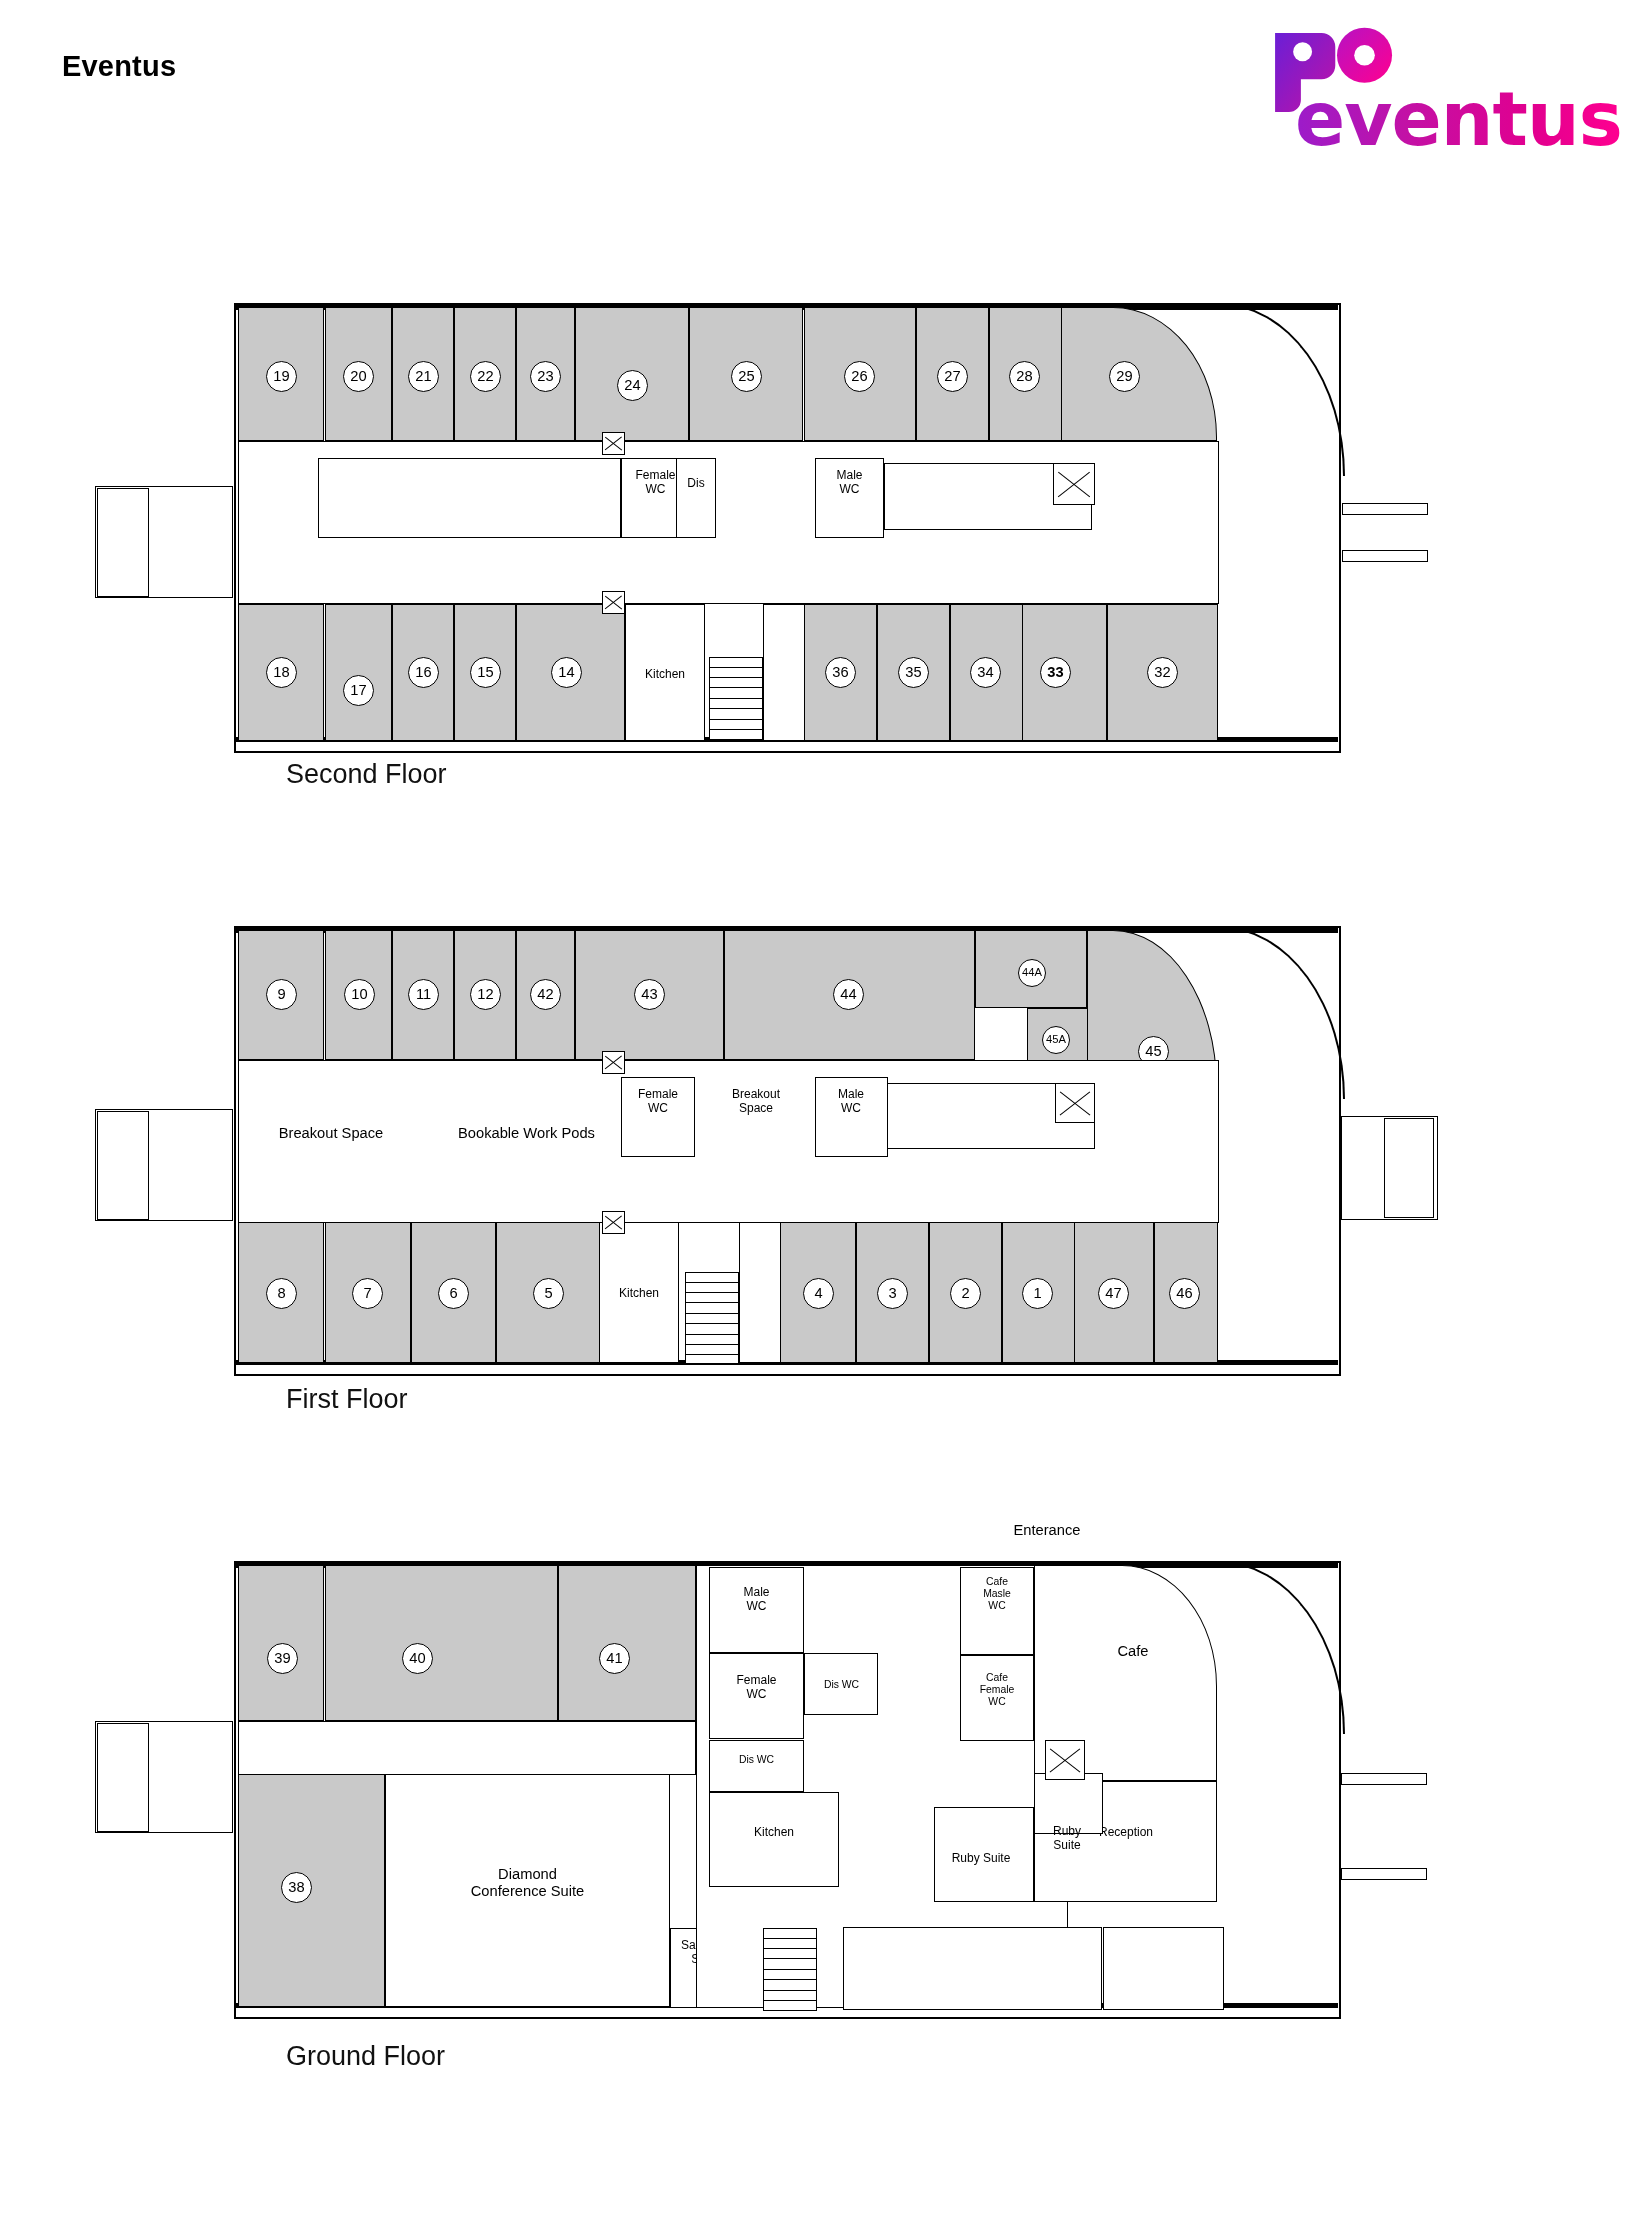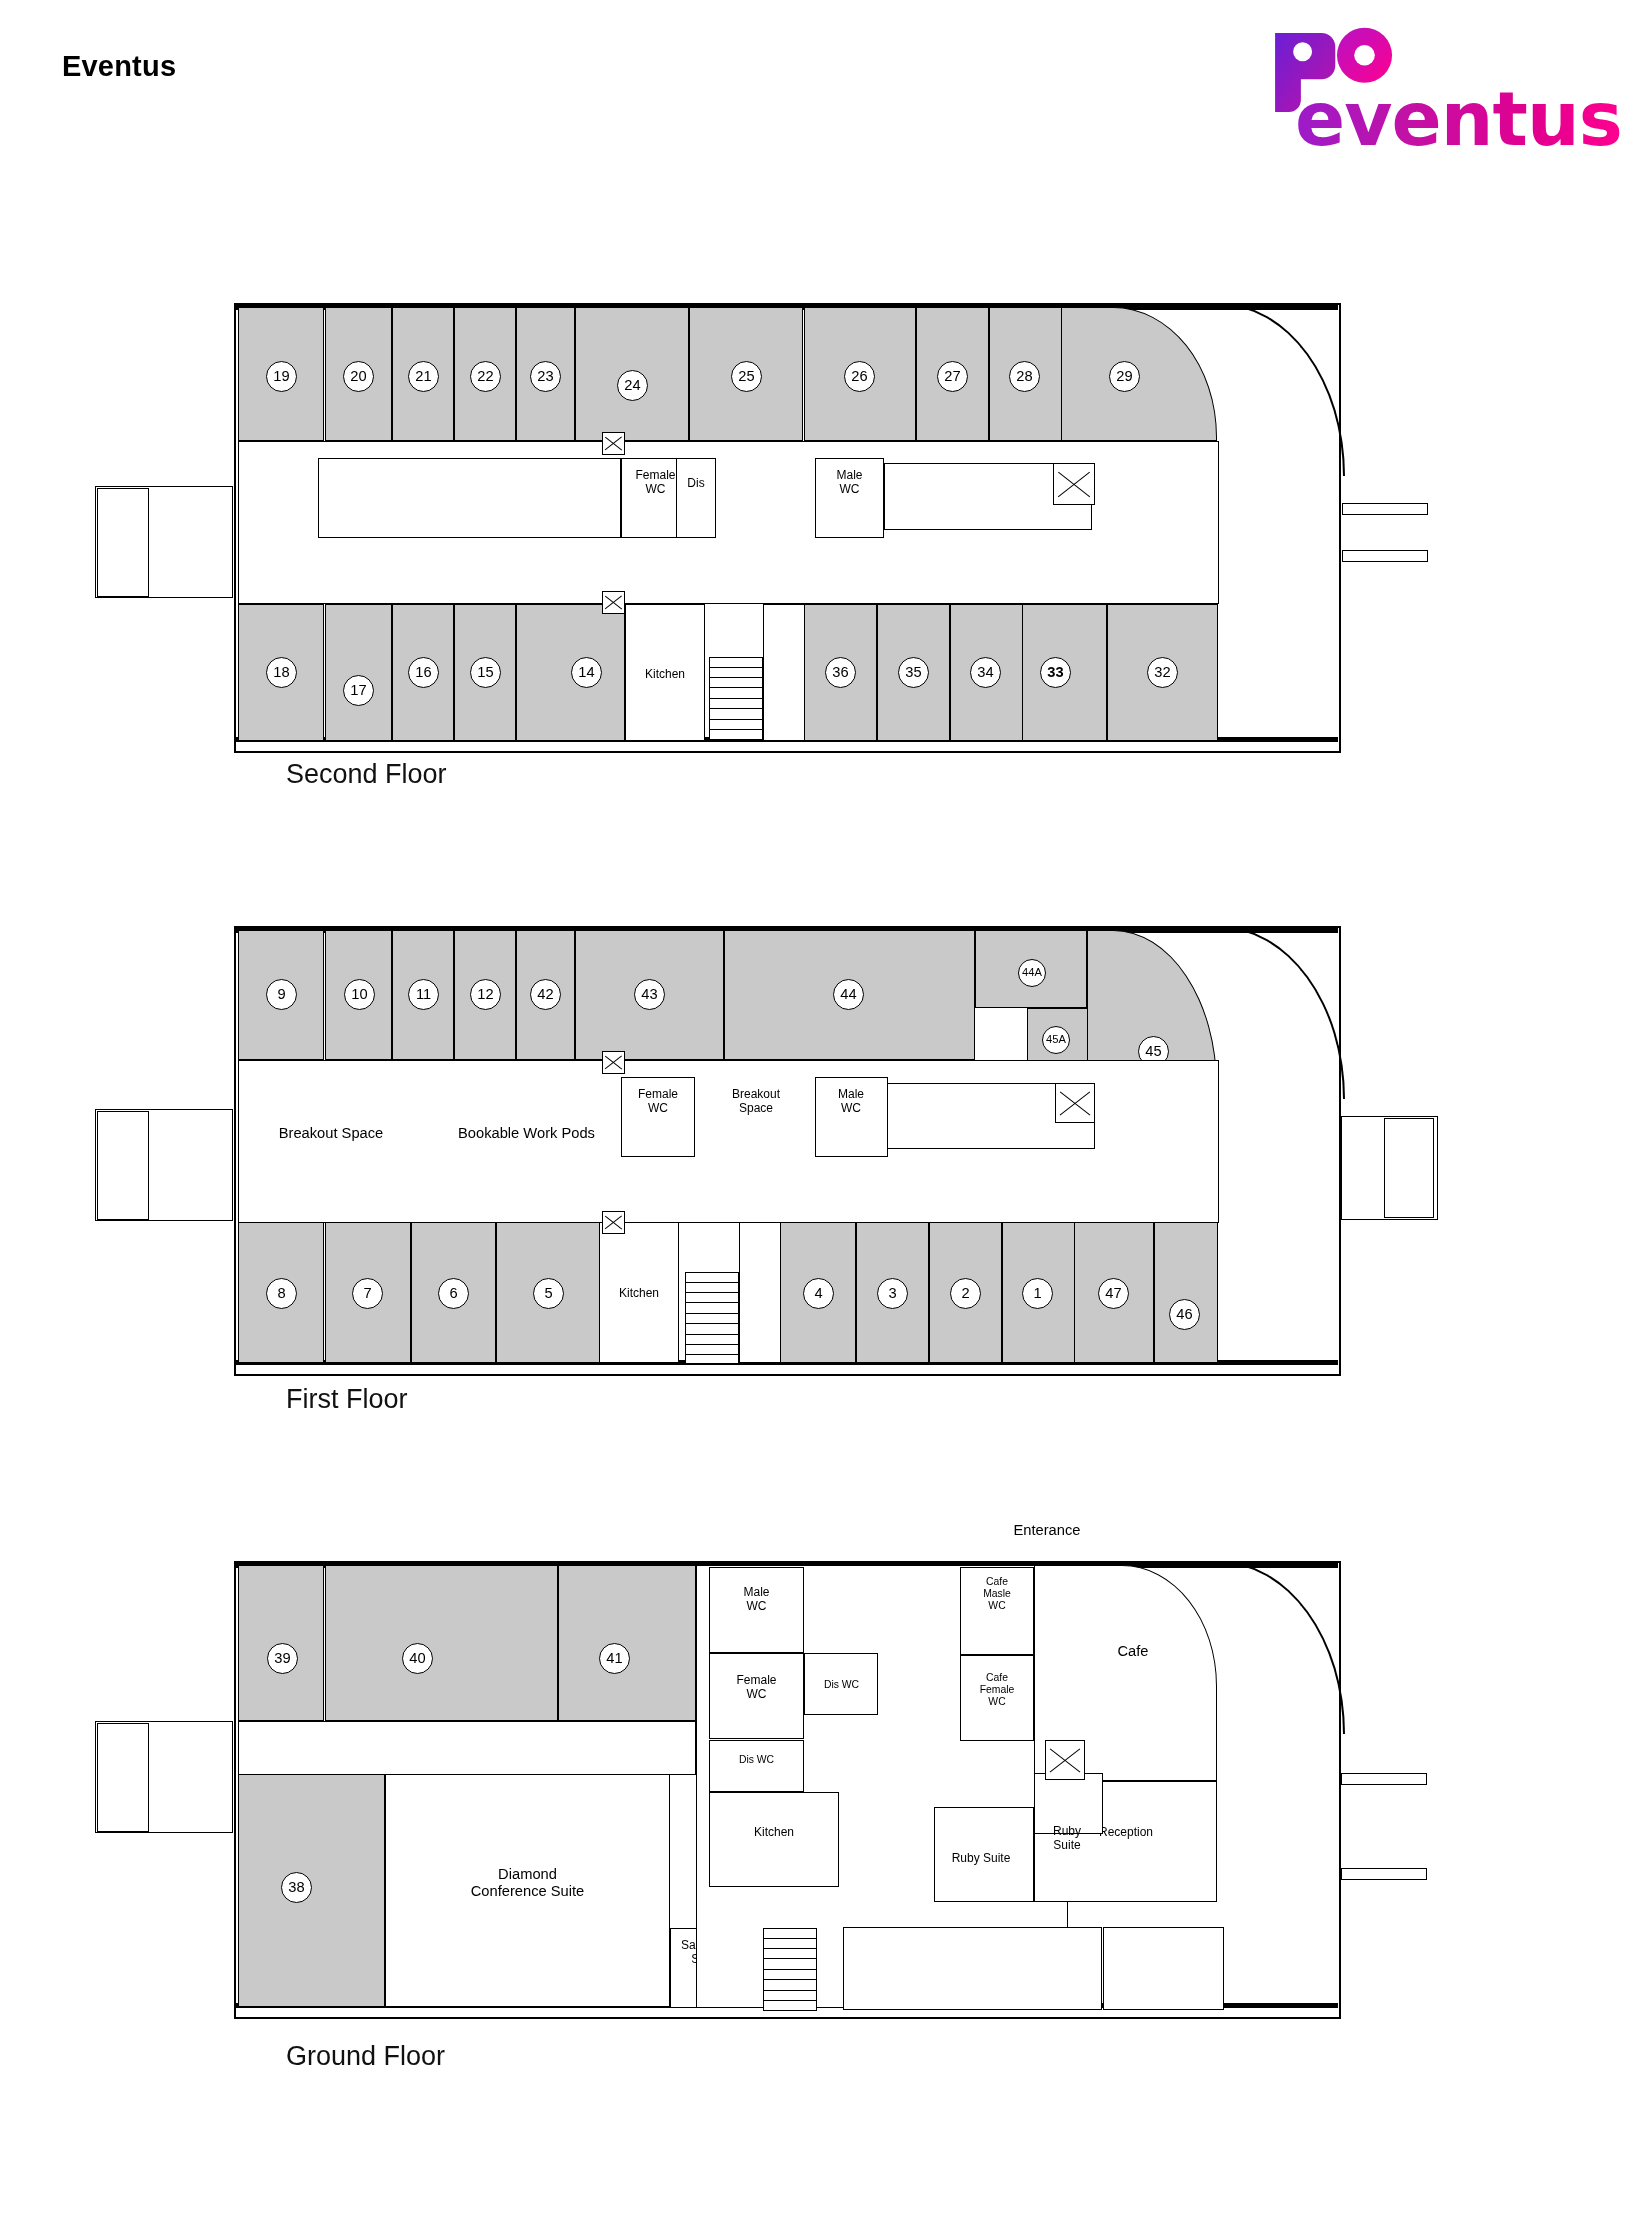--- a/index.html
+++ b/index.html
@@ -109,21 +109,21 @@
 
   <div class="room" style="left:134px;top:310px;width:86px;height:137px;"></div>
   <div class="num" style="left:162px;top:363px;">18</div>
   <div class="room" style="left:221px;top:310px;width:67px;height:137px;"></div>
   <div class="num" style="left:239px;top:381px;">17</div>
   <div class="room" style="left:288px;top:310px;width:62px;height:137px;"></div>
   <div class="num" style="left:304px;top:363px;">16</div>
   <div class="room" style="left:350px;top:310px;width:62px;height:137px;"></div>
   <div class="num" style="left:366px;top:363px;">15</div>
   <div class="room" style="left:412px;top:310px;width:109px;height:137px;"></div>
-  <div class="num" style="left:467px;top:363px;">14</div>
+  <div class="num" style="left:447px;top:363px;">14</div>
 
   <div class="white" style="left:521px;top:310px;width:80px;height:137px;"></div>
   <div class="lbl s" style="left:523px;top:374px;width:76px;">Kitchen</div>
   <div class="stair" style="left:605px;top:363px;width:54px;height:83px;">
     <i style="top:8.6px"></i>
       <i style="top:19px"></i>
       <i style="top:29px"></i>
       <i style="top:40px"></i>
       <i style="top:50px"></i>
       <i style="top:61px"></i>
@@ -227,21 +227,21 @@
   <div class="num" style="left:699px;top:361px;">4</div>
   <div class="room" style="left:752px;top:304px;width:73px;height:142px;"></div>
   <div class="num" style="left:773px;top:361px;">3</div>
   <div class="room" style="left:825px;top:304px;width:73px;height:142px;"></div>
   <div class="num" style="left:846px;top:361px;">2</div>
   <div class="room" style="left:898px;top:304px;width:73px;height:142px;"></div>
   <div class="num" style="left:918px;top:361px;">1</div>
   <div class="room" style="left:970px;top:304px;width:80px;height:142px;"></div>
   <div class="num" style="left:994px;top:361px;">47</div>
   <div class="room" style="left:1050px;top:304px;width:64px;height:142px;"></div>
-  <div class="num" style="left:1065px;top:382px;">46</div>
+  <div class="num" style="left:1065px;top:361px;">46</div>
 
   <div class="white" style="left:134px;top:143px;width:981px;height:163px;"></div>
   <div class="lbl" style="left:145px;top:208px;width:164px;">Breakout Space</div>
   <div class="lbl" style="left:310px;top:208px;width:225px;">Bookable Work Pods</div>
 
   <div class="nofill" style="left:517px;top:160px;width:74px;height:80px;background:#fff;"></div>
   <div class="lbl s" style="left:515px;top:171px;width:78px;white-space:pre-line;">Female
 WC</div>
   <div class="lbl s" style="left:600px;top:171px;width:104px;white-space:pre-line;">Breakout
 Space</div>

